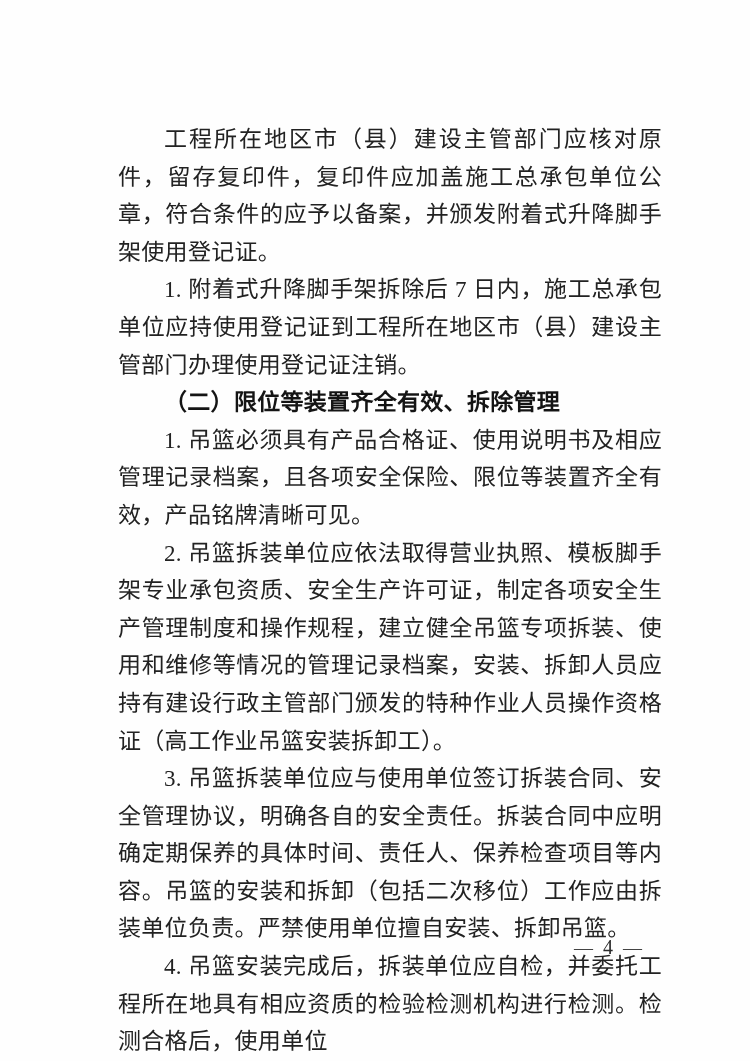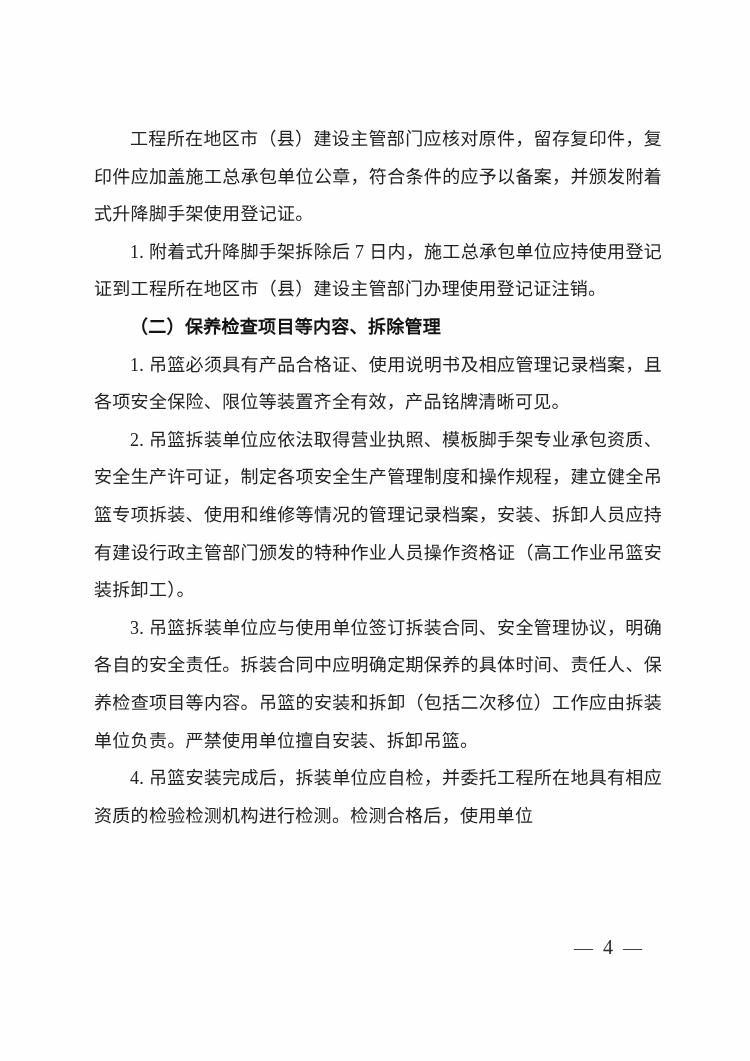--- a/index.html
+++ b/index.html
@@ -21,27 +21,28 @@
   }
 
   .content {
     position: absolute;
     top: 121px;
     left: 94px;
     width: 568px;
   }
 
   .para {
-    font-size: 18px;
+    font-size: 23px;
     line-height: 37.6px;
     text-indent: 2em;
     text-align: justify;
     text-justify: inter-character;
     letter-spacing: 0.3px;
     color: #222222;
+    margin-left: 24px;
   }
 
   .para.heading {
     font-weight: 700;
     text-align: left;
     color: #141414;
   }
 
   .footer {
     position: absolute;
@@ -66,21 +67,21 @@
 </head>
 <body>
 
 <div class="page">
 
   <main class="content">
     <p class="para">工程所在地区市（县）建设主管部门应核对原件，留存复印件，复印件应加盖施工总承包单位公章，符合条件的应予以备案，并颁发附着式升降脚手架使用登记证。</p>
 
     <p class="para">1. 附着式升降脚手架拆除后 7 日内，施工总承包单位应持使用登记证到工程所在地区市（县）建设主管部门办理使用登记证注销。</p>
 
-    <p class="para heading">（二）保养检查项目等内容、拆除管理</p>
+    <p class="para heading">（二）限位等装置齐全有效、拆除管理</p>
 
     <p class="para">1. 吊篮必须具有产品合格证、使用说明书及相应管理记录档案，且各项安全保险、限位等装置齐全有效，产品铭牌清晰可见。</p>
 
     <p class="para">2. 吊篮拆装单位应依法取得营业执照、模板脚手架专业承包资质、安全生产许可证，制定各项安全生产管理制度和操作规程，建立健全吊篮专项拆装、使用和维修等情况的管理记录档案，安装、拆卸人员应持有建设行政主管部门颁发的特种作业人员操作资格证（高工作业吊篮安装拆卸工）。</p>
 
     <p class="para">3. 吊篮拆装单位应与使用单位签订拆装合同、安全管理协议，明确各自的安全责任。拆装合同中应明确定期保养的具体时间、责任人、保养检查项目等内容。吊篮的安装和拆卸（包括二次移位）工作应由拆装单位负责。严禁使用单位擅自安装、拆卸吊篮。</p>
 
     <p class="para">4. 吊篮安装完成后，拆装单位应自检，并委托工程所在地具有相应资质的检验检测机构进行检测。检测合格后，使用单位</p>
   </main>
 

